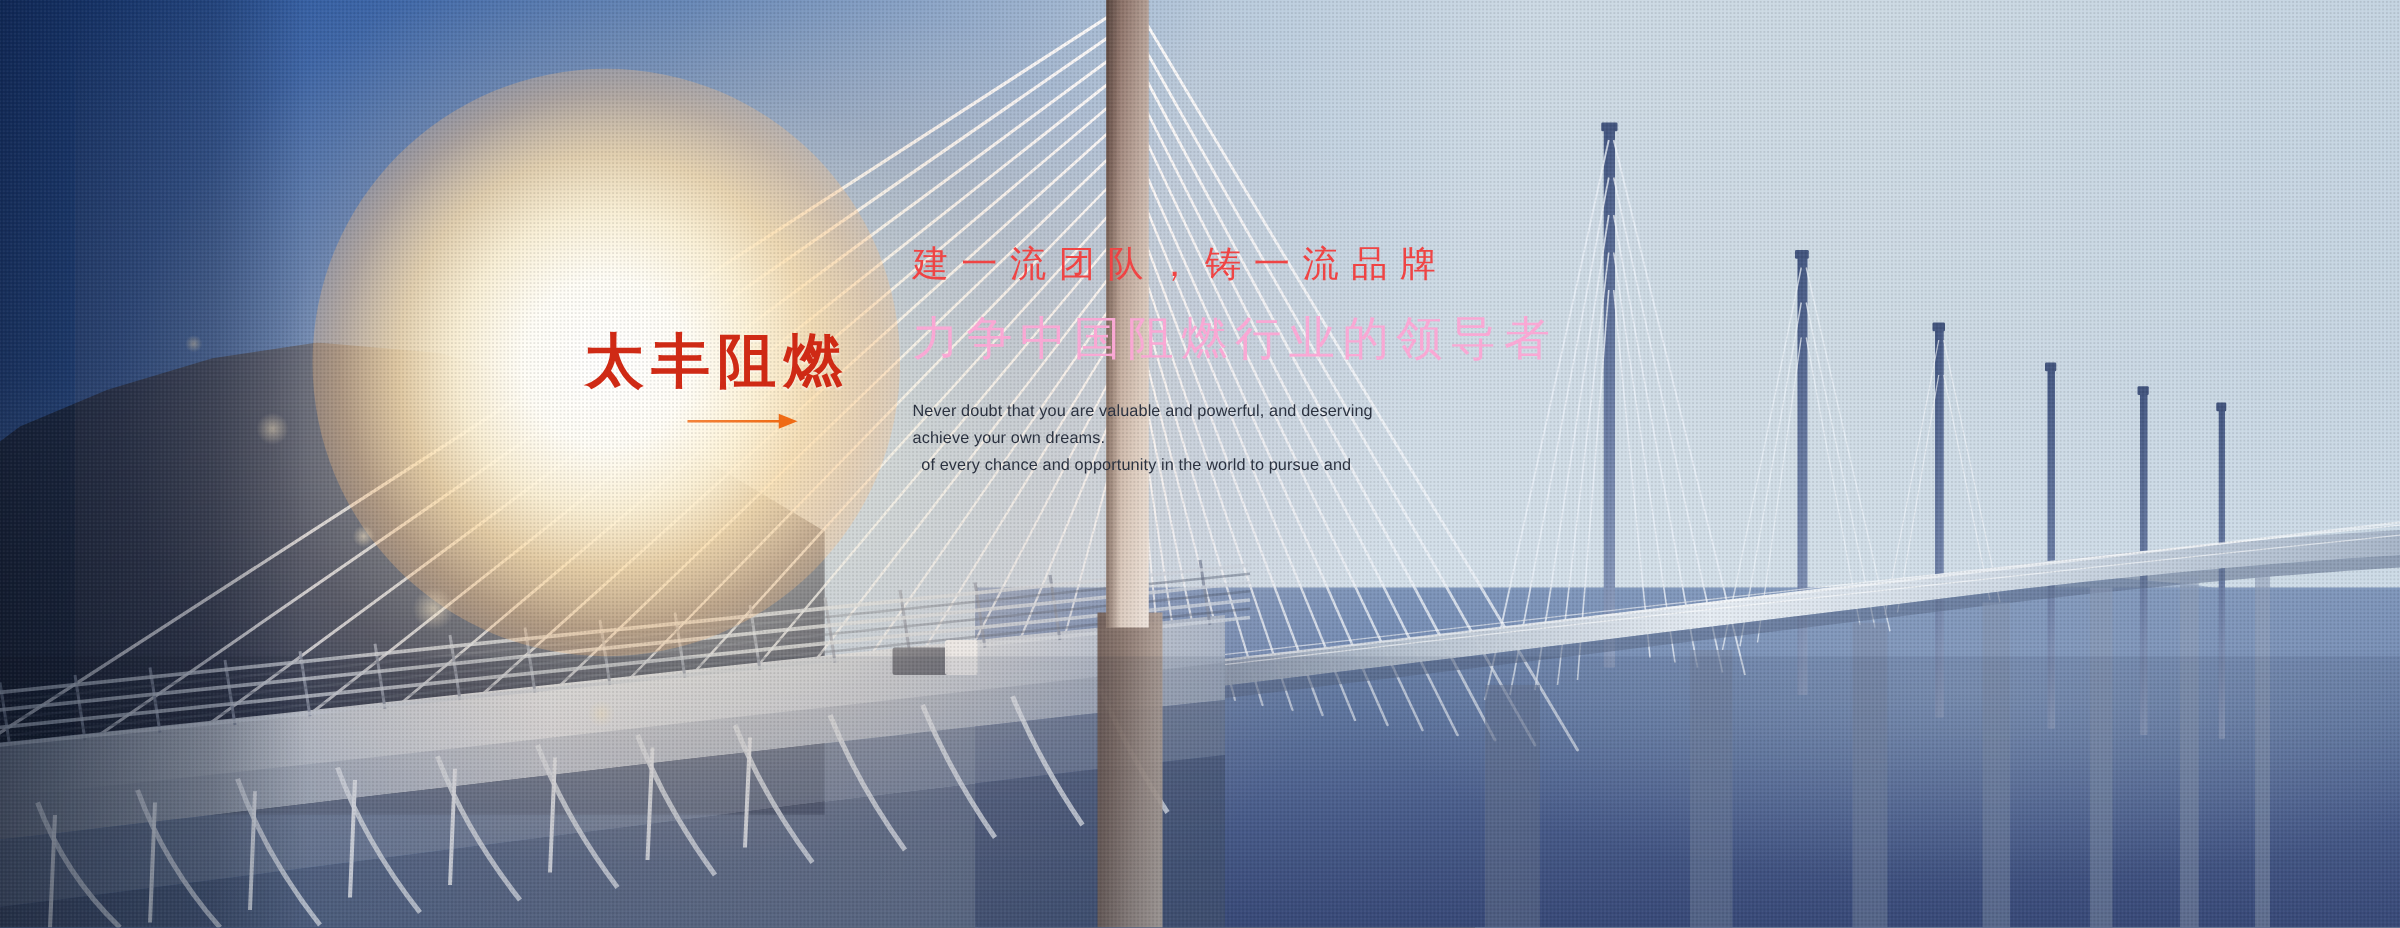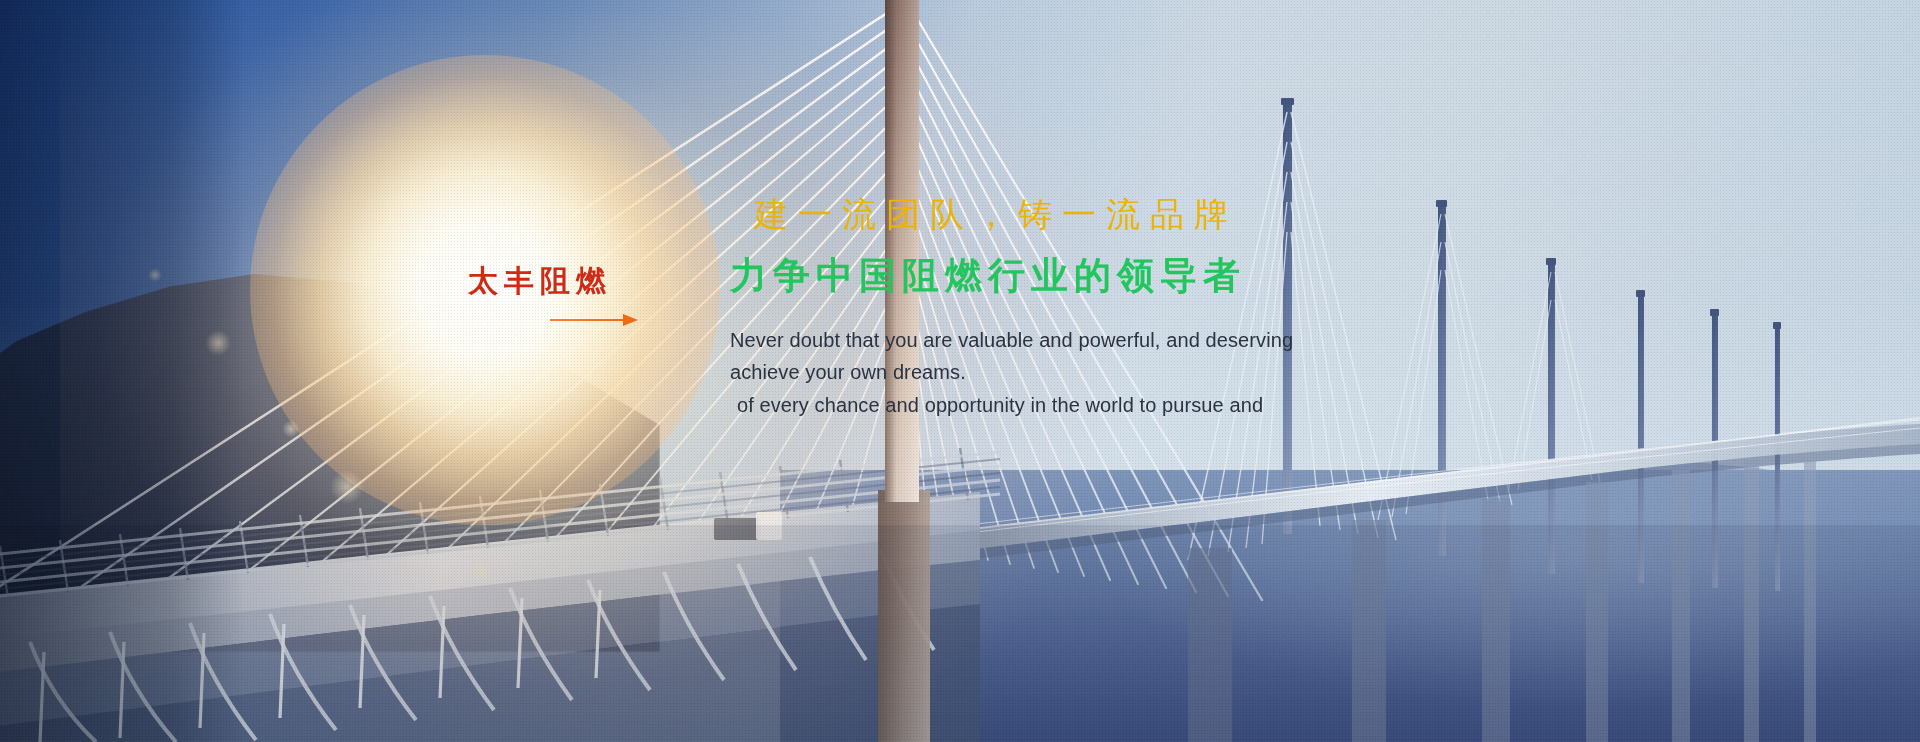--- a/index.html
+++ b/index.html
@@ -140,21 +140,21 @@
     background-size:3px 3px, 3px 3px;
     background-position:0 0, 1.5px 1.5px;
   }
 
   
   .logo-block {
     position:absolute; left:468px; top:266px; width:240px;
   }
   .logo-text {
     font-family:"DejaVu Sans","Liberation Sans",sans-serif;
-    font-size:30px; font-weight:bold; color:#cf2a15;
+    font-size:47px; font-weight:bold; color:#cf2a15;
     letter-spacing:6px; line-height:1; white-space:nowrap;
     text-shadow:0 1px 2px rgba(255,255,255,.55);
   }
   .logo-arrow {
     position:relative; margin-top:18px; margin-left:82px; width:88px; height:12px;
   }
   .logo-arrow .shaft {
     position:absolute; left:0; top:5px; width:74px; height:2px;
     background:linear-gradient(to right, #f4833a, #ef6a14);
   }
@@ -162,33 +162,33 @@
     position:absolute; right:0; top:0; width:0; height:0;
     border-top:6px solid transparent;
     border-bottom:6px solid transparent;
     border-left:15px solid #ef6a14;
   }
 
   .text-block { position:absolute; left:730px; top:196px; width:760px; }
 
   .headline-sub {
     font-family:"DejaVu Sans","Liberation Sans",sans-serif;
-    font-size:34px; color:#eab308; letter-spacing:10px;
-    line-height:1.1; white-space:nowrap; font-weight:400;margin-left:24px;
+    font-size:29px; color:#ef4444; letter-spacing:10px;
+    line-height:1.1; white-space:nowrap; font-weight:400;
   }
   .headline-main {
     margin-top:22px;
     font-family:"DejaVu Sans","Liberation Sans",sans-serif;
-    font-size:37px; font-weight:bold; color:#22c55e;
+    font-size:37px; font-weight:normal; color:#f9a8d4;
     letter-spacing:6px; line-height:1.15; white-space:nowrap;
   }
   .paragraph {
     margin-top:26px;
     font-family:"Liberation Sans", sans-serif;
-    font-size:20px; color:#2b3240; line-height:1.62;
+    font-size:13px; color:#2b3240; line-height:1.62;
     letter-spacing:.1px;
   }
   .paragraph .ln { display:block; white-space:nowrap; }
   .paragraph .ln.indent { padding-left:7px; }
 </style>
 </head>
 <body>
 
 <div id="banner">
 

